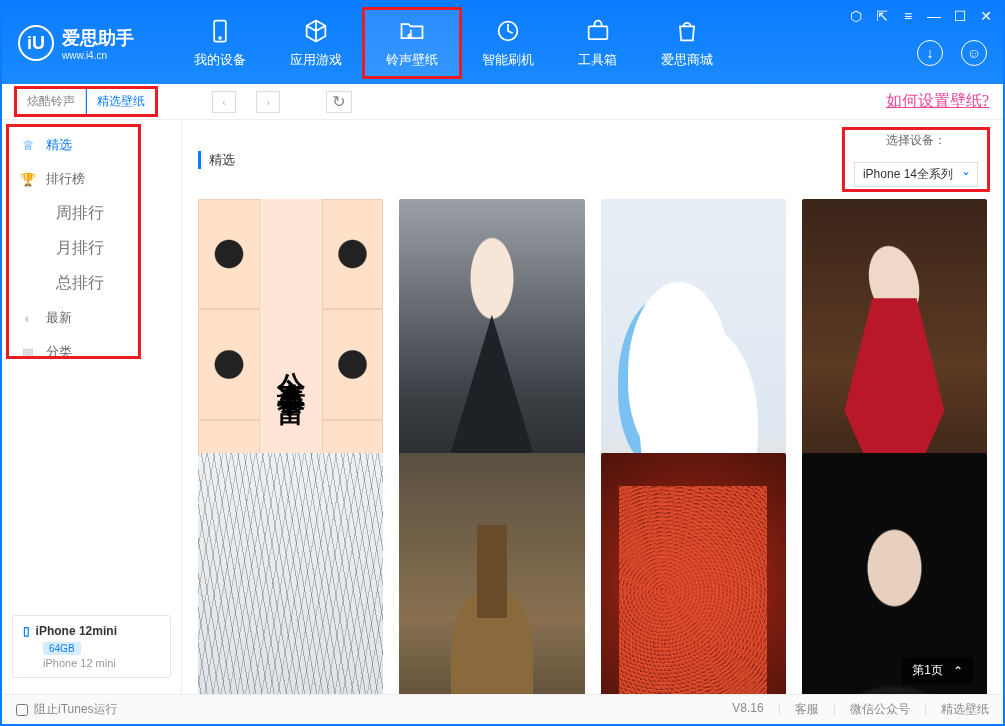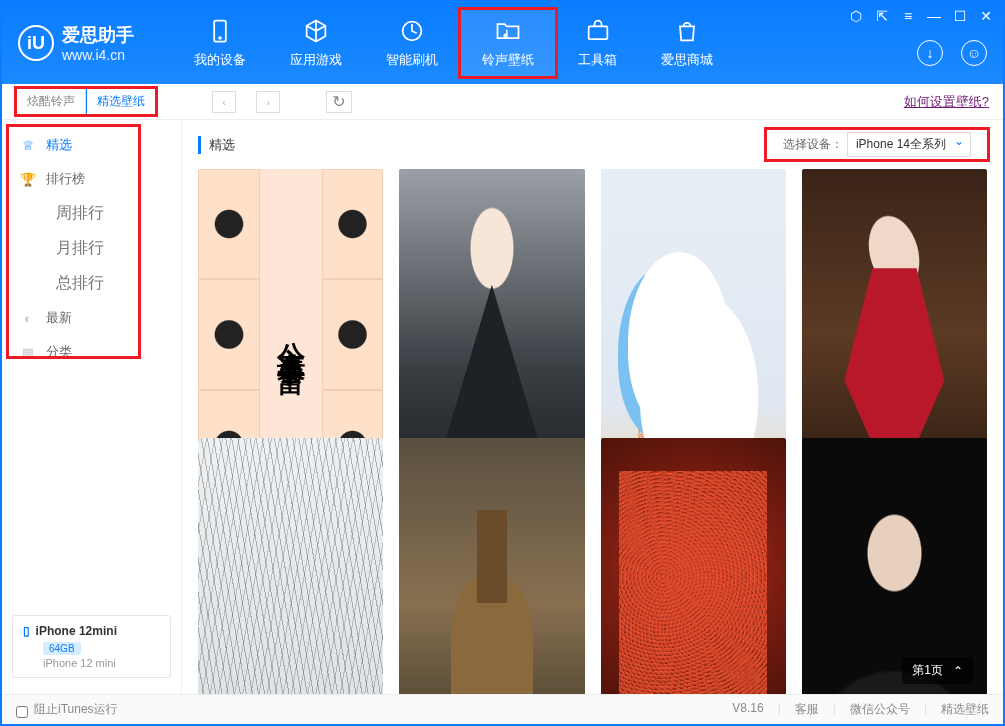--- a/index.html
+++ b/index.html
@@ -3,60 +3,60 @@
 <meta charset="utf-8">
 <style>
 * { margin: 0; padding: 0; box-sizing: border-box; font-family: "Microsoft YaHei", Arial, sans-serif; }
 body { width: 1005px; height: 726px; background: #fff; border: 2px solid #0a7cff; overflow: hidden; position: relative; }
 
 .header { height: 82px; background: linear-gradient(180deg, #0a7cff 0%, #1b8aff 100%); display: flex; align-items: center; padding: 0 16px; position: relative; }
 .logo-box { display: flex; align-items: center; gap: 8px; margin-right: 38px; }
 .logo-icon { width: 36px; height: 36px; border: 2px solid #fff; border-radius: 50%; display: flex; align-items: center; justify-content: center; color: #fff; font-weight: bold; font-size: 18px; }
 .logo-text { color: #fff; }
 .logo-text .title { font-size: 18px; font-weight: bold; }
-.logo-text .sub { font-size: 14px; opacity: 0.9; }
+.logo-text .sub { font-size: 10px; opacity: 0.9; }
 
 .nav { display: flex; gap: 0; }
 .nav-item { display: flex; flex-direction: column; align-items: center; gap: 6px; padding: 8px 22px; color: #fff; font-size: 13px; cursor: pointer; position: relative; }
 .nav-item.active { background: rgba(255,255,255,0.12); }
 .nav-item.highlighted { outline: 3px solid #ed1c24; outline-offset: -1px; }
 .nav-icon { width: 28px; height: 28px; display: flex; align-items: center; justify-content: center; }
 .nav-icon svg { width: 28px; height: 28px; }
 
 .win-controls { position: absolute; right: 8px; top: 6px; display: flex; gap: 8px; align-items: center; }
 .win-controls span { color: #fff; font-size: 14px; cursor: pointer; width: 18px; text-align: center; }
 .header-actions { position: absolute; right: 16px; bottom: 18px; display: flex; gap: 18px; }
 .header-actions span { width: 26px; height: 26px; border: 1.5px solid #fff; border-radius: 50%; display: flex; align-items: center; justify-content: center; color: #fff; cursor: pointer; font-size: 14px; }
 
 .subbar { height: 36px; border-bottom: 1px solid #eee; display: flex; align-items: center; padding: 0 14px; gap: 8px; justify-content: space-between; }
 .subbar-left { display: flex; align-items: center; gap: 20px; }
 .tab-group { display: flex; outline: 3px solid #ed1c24; outline-offset: -1px; }
 .tab { padding: 4px 10px; font-size: 12px; border: 1px solid #ddd; color: #888; cursor: pointer; background: #fff; }
 .tab.active { color: #0a7cff; border-color: #0a7cff; }
 .navbtn { width: 24px; height: 22px; border: 1px solid #ddd; background: #fff; display: flex; align-items: center; justify-content: center; color: #bbb; font-size: 11px; cursor: pointer; }
 .refresh { width: 26px; height: 22px; border: 1px solid #ddd; background: #fff; display: flex; align-items: center; justify-content: center; color: #888; cursor: pointer; }
-.help-link { color: #701a75; font-size: 13px; text-decoration: underline; cursor: pointer; }
+.help-link { color: #ec4899; font-size: 16px; text-decoration: underline; cursor: pointer; font-family: Liberation Serif, serif; }
 
 .main { display: flex; height: 574px; }
 .sidebar { width: 180px; border-right: 1px solid #eee; padding: 8px 0; display: flex; flex-direction: column; position: relative; }
 .sidebar-highlight { position: absolute; left: 4px; top: 4px; width: 135px; height: 235px; border: 3px solid #ed1c24; pointer-events: none; }
 .side-item { display: flex; align-items: center; gap: 10px; padding: 8px 18px; font-size: 13px; color: #666; cursor: pointer; }
 .side-item.active { color: #0a7cff; }
 .side-sub { padding-left: 54px; font-size: 16px; color: #777; padding-top: 7px; padding-bottom: 7px; cursor: pointer; }
 .side-icon { width: 16px; height: 16px; display: flex; align-items: center; justify-content: center; }
 
 .device-box { margin: auto 10px 8px 10px; border: 1px solid #e5e5e5; border-radius: 3px; padding: 8px 10px; }
 .device-box .name { font-size: 12px; font-weight: bold; color: #333; display: flex; align-items: center; gap: 6px; }
 .device-box .badge { display: inline-block; background: #d6ecff; color: #0a7cff; font-size: 10px; padding: 1px 6px; border-radius: 2px; margin: 4px 0 2px 20px; }
 .device-box .sub { font-size: 11px; color: #999; margin-left: 20px; }
 
 .content { flex: 1; display: flex; flex-direction: column; overflow: hidden; position: relative; }
 .content-header { display: flex; align-items: center; justify-content: space-between; padding: 10px 16px 6px 16px; }
 .section-title { font-size: 13px; color: #333; border-left: 3px solid #0a7cff; padding-left: 8px; }
-.device-select-wrap { display: flex; align-items: center; gap: 4px; font-size: 12px; color: #666; outline: 3px solid #ed1c24; padding: 2px 16px; }
+.device-select-wrap { display: flex; align-items: center; gap: 13px; font-size: 12px; color: #666; outline: 3px solid #ed1c24; padding: 2px 9px; flex-direction: column; }
 .device-select { border: 1px solid #ddd; padding: 3px 24px 3px 8px; font-size: 12px; color: #333; background: #fff; position: relative; min-width: 120px; }
 .device-select::after { content: "⌄"; position: absolute; right: 6px; top: 1px; color: #0a7cff; }
 
 .grid { padding: 4px 16px; display: grid; grid-template-columns: repeat(4, 1fr); gap: 16px; overflow-y: auto; flex: 1; }
 .thumb { width: 100%; aspect-ratio: 0.56; border-radius: 2px; background: #ddd; overflow: hidden; position: relative; cursor: pointer; }
 
 
 .wp1 { background: #ffe5d6; display: flex; }
 .wp1 .col { flex: 1; display: flex; flex-direction: column; }
 .wp1 .cartoon { flex: 1; background: radial-gradient(circle at 50% 50%, #222 22%, #ffe0c8 24%); border: 1px solid #f0cfb8; }
@@ -77,21 +77,21 @@
 .wp6::after { content: ""; position: absolute; left: 42%; top: 22%; width: 16%; height: 28%; background: #6a4c2a; }
 .wp7 { background: radial-gradient(circle at 50% 40%, #b83020 0%, #7a1c10 40%, #2a0c06 100%); position: relative; }
 .wp7::after { content: ""; position: absolute; inset: 10%; background: repeating-radial-gradient(circle at 30% 40%, #e85030 6%, transparent 8%), repeating-radial-gradient(circle at 60% 60%, #d84828 6%, transparent 8%); }
 .wp8 { background: #0a0a0a; position: relative; }
 .wp8::before { content: ""; position: absolute; left: 25%; top: 15%; width: 50%; height: 40%; background: radial-gradient(ellipse, #e8d0be 40%, transparent 42%); }
 .wp8::after { content: ""; position: absolute; left: 10%; top: 40%; width: 80%; height: 55%; background: radial-gradient(circle at 50% 100%, #1a1a1a 40%, transparent 42%); }
 
 .page-indicator { position: absolute; right: 30px; bottom: 10px; background: rgba(0,0,0,0.65); color: #fff; font-size: 12px; padding: 5px 10px; border-radius: 3px; display: flex; align-items: center; gap: 10px; }
 
 .statusbar { position: absolute; bottom: 0; left: 0; right: 0; height: 30px; border-top: 1px solid #eee; background: #fafafa; display: flex; align-items: center; justify-content: space-between; padding: 0 14px; font-size: 12px; color: #888; }
-.status-left { display: flex; align-items: flex-end; gap: 6px; }
+.status-left { display: flex; align-items: center; gap: 6px; }
 .status-left input { width: 12px; height: 12px; }
 .status-right { display: flex; gap: 14px; }
 .status-right span { cursor: pointer; }
 .sep { color: #ddd; }
 </style>
 </head>
 <body>
 
 <div class="header">
   <div class="logo-box">
@@ -113,38 +113,38 @@
     </div>
     <div class="nav-item">
       <span class="nav-icon">
           <svg viewBox="0 0 24 24" fill="none" stroke="#fff" stroke-width="1.5">
             <path d="M12 3l8 4.5v9L12 21l-8-4.5v-9z"></path>
             <path d="M12 3v18M4 7.5l8 4.5 8-4.5"></path>
           </svg>
         </span>
       <span>应用游戏</span>
     </div>
-    <div class="nav-item">
-      <span class="nav-icon">
-          <svg viewBox="0 0 24 24" fill="none" stroke="#fff" stroke-width="1.5">
-            <circle cx="12" cy="12" r="8"></circle>
-            <path d="M12 6v6l4 2"></path>
-          </svg>
-        </span>
-      <span>智能刷机</span>
-    </div>
     <div class="nav-item active highlighted">
       <span class="nav-icon">
           <svg viewBox="0 0 24 24" fill="none" stroke="#fff" stroke-width="1.5">
             <path d="M3 6h6l2 2h10v10H3z"></path>
             <path d="M11 11v5" stroke-width="1.2"></path>
             <circle cx="10" cy="16" r="1.2" fill="#fff"></circle>
           </svg>
         </span>
       <span>铃声壁纸</span>
+    </div>
+    <div class="nav-item">
+      <span class="nav-icon">
+          <svg viewBox="0 0 24 24" fill="none" stroke="#fff" stroke-width="1.5">
+            <circle cx="12" cy="12" r="8"></circle>
+            <path d="M12 6v6l4 2"></path>
+          </svg>
+        </span>
+      <span>智能刷机</span>
     </div>
     <div class="nav-item">
       <span class="nav-icon">
           <svg viewBox="0 0 24 24" fill="none" stroke="#fff" stroke-width="1.5">
             <rect x="4" y="8" width="16" height="11" rx="1"></rect>
             <path d="M9 8V6a3 3 0 016 0v2"></path>
           </svg>
         </span>
       <span>工具箱</span>
     </div>

